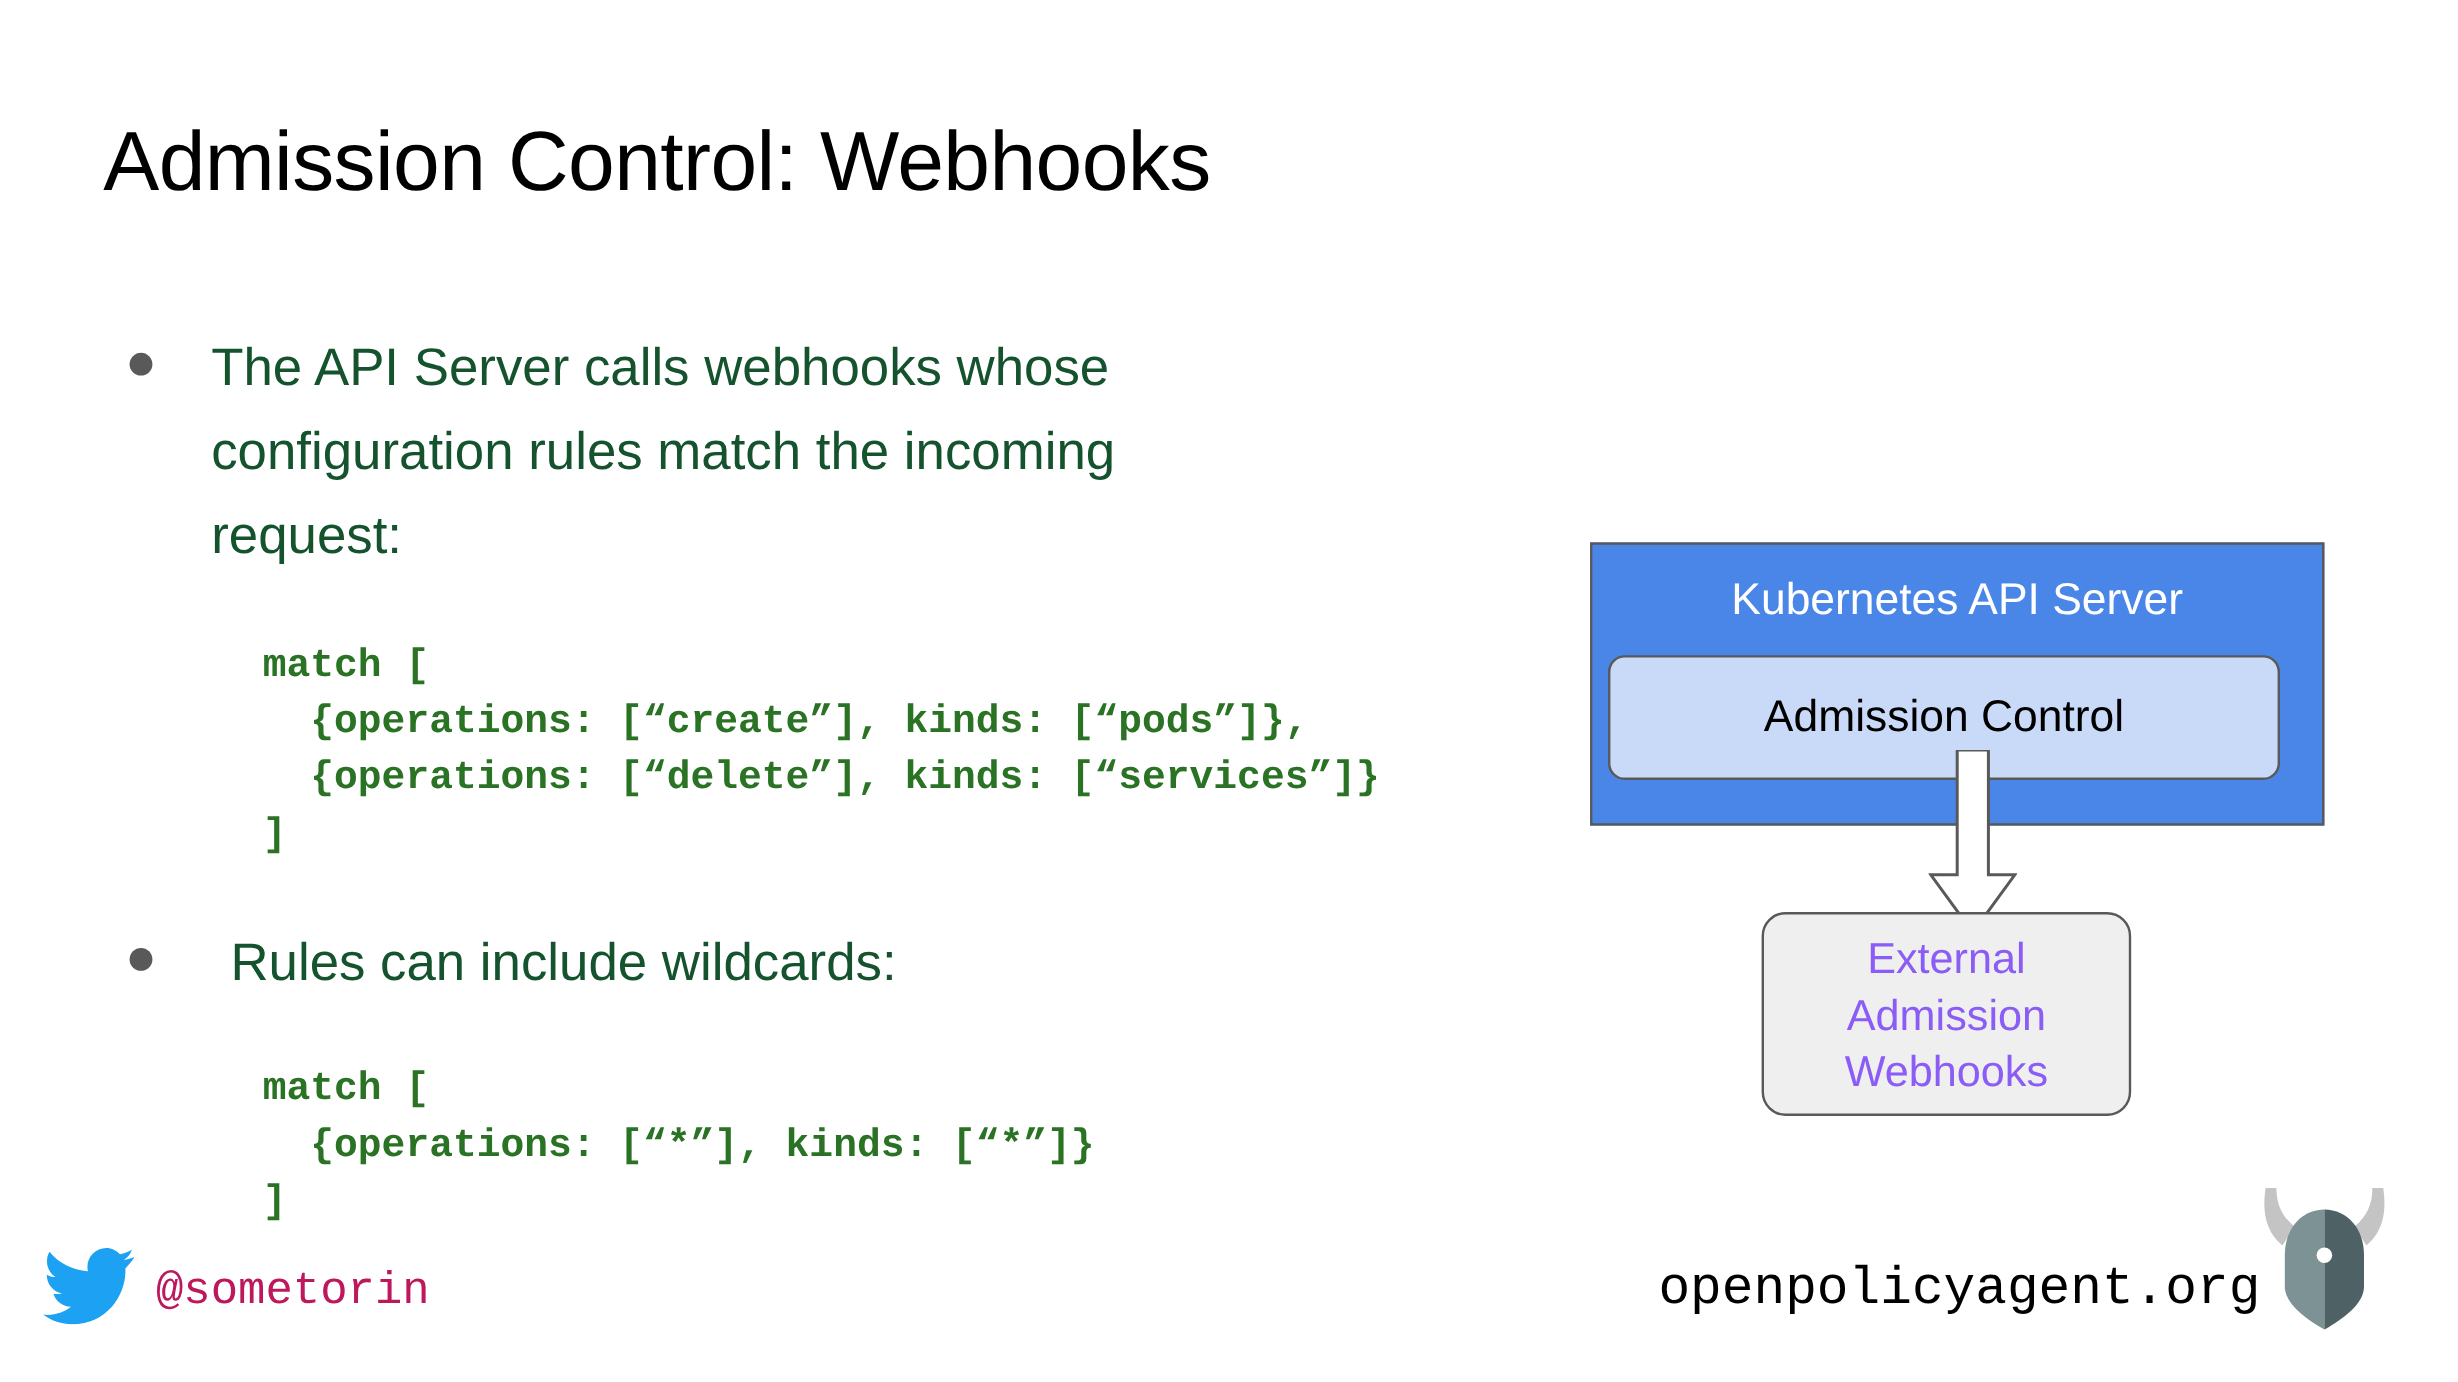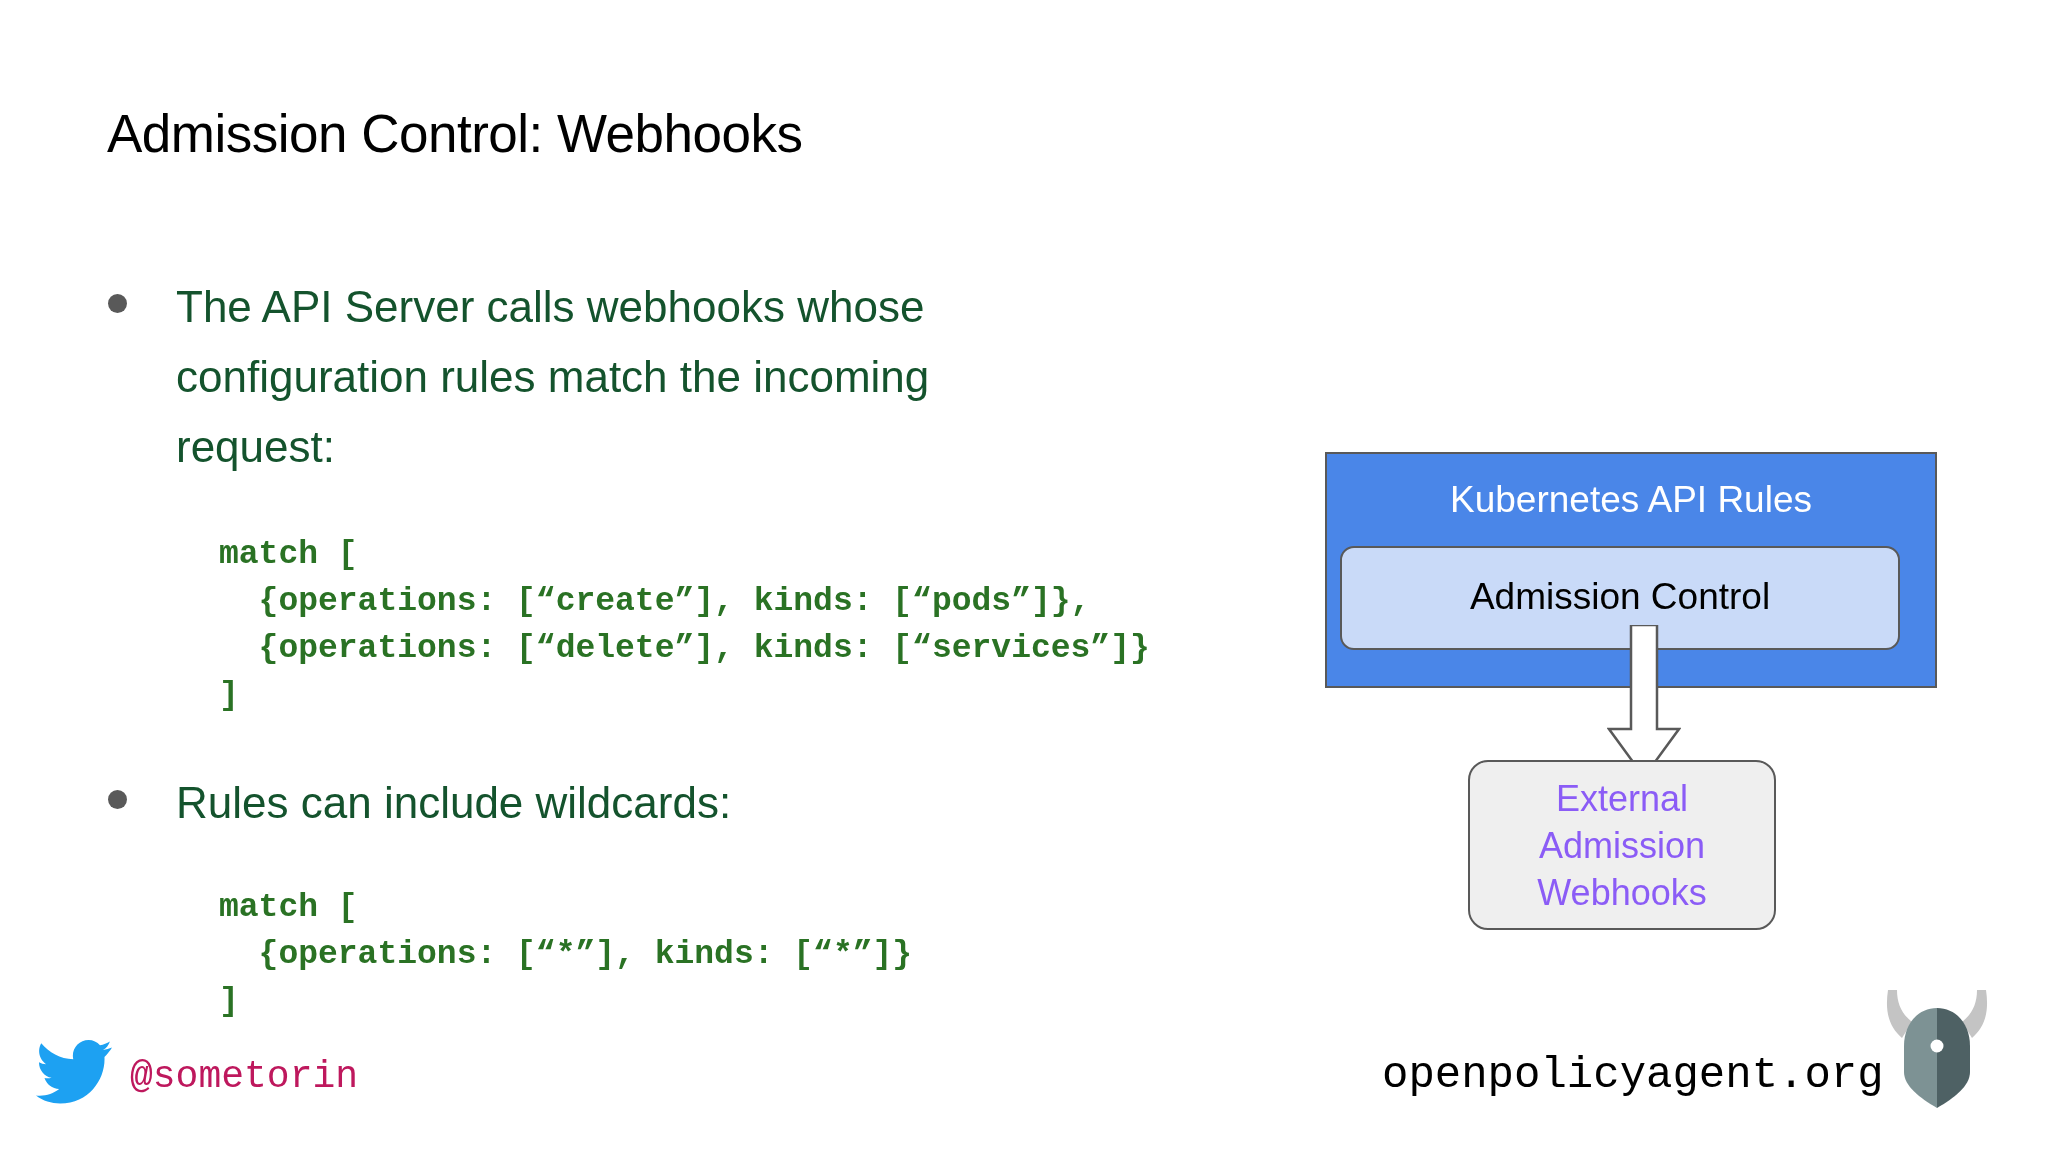--- a/index.html
+++ b/index.html
@@ -16,27 +16,26 @@
     height: 1152px;
     background: #ffffff;
     overflow: hidden;
   }
 
   
   #slide-title {
     position: absolute;
     left: 86px;
     top: 92px;
-    font-size: 53px;
+    font-size: 70px;
     line-height: 84px;
     color: #000000;
     font-weight: 400;
     letter-spacing: -0.5px;
     white-space: nowrap;
-    margin-left: 21px;
   }
 
   
   .bullet-block {
     position: absolute;
     display: flex;
     align-items: flex-start;
   }
   .bullet-dot {
     flex: 0 0 auto;
@@ -47,21 +46,21 @@
     margin-top: 22px;
     margin-right: 49px;
   }
   .bullet-text {
     color: #14532d;
     font-size: 44px;
     line-height: 70px;
     font-weight: 400;
   }
   #bullet-1 { left: 108px; top: 272px; width: 980px; }
-  #bullet-2 { left: 108px; top: 768px; width: 980px; }
+  #bullet-2 { left: 108px; top: 768px; width: 980px; gap: 16px; }
 
   
   .code-block {
     position: absolute;
     font-family: "Liberation Mono", "DejaVu Sans Mono", monospace;
     font-size: 33px;
     line-height: 47px;
     color: #2a7224;
     font-weight: 700;
     white-space: pre;
@@ -201,21 +200,21 @@
     <span class="bullet-text">Rules can include wildcards:</span>
   </div>
 
   <div class="code-block" id="code-2">match [
   {operations: [“*”], kinds: [“*”]}
 ]</div>
 
   <div id="diagram">
 
     <div id="api-server-box">
-      <div id="api-server-label">Kubernetes API Rules</div>
+      <div id="api-server-label">Kubernetes API Server</div>
       <div id="admission-control-box">
         <div id="admission-control-label">Admission Control</div>
       </div>
     </div>
 
     <svg id="flow-arrow" viewBox="0 0 74 154">
       <polygon points="24,0 50,0 50,104 72,104 37,152 2,104 24,104" fill="#ffffff" stroke="#595959" stroke-width="2.5" stroke-linejoin="miter"></polygon>
     </svg>
 
     <div id="external-webhooks-box">

